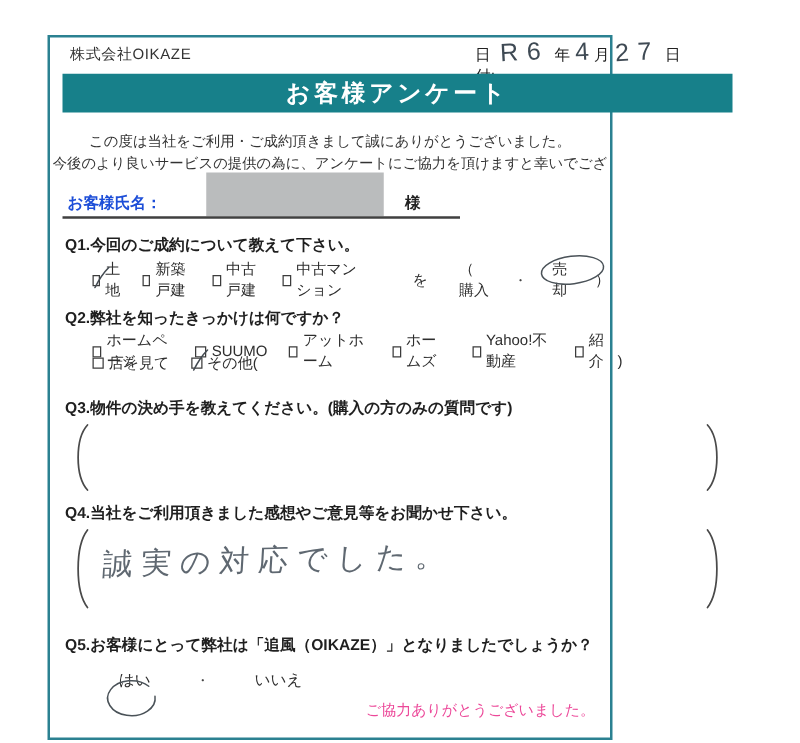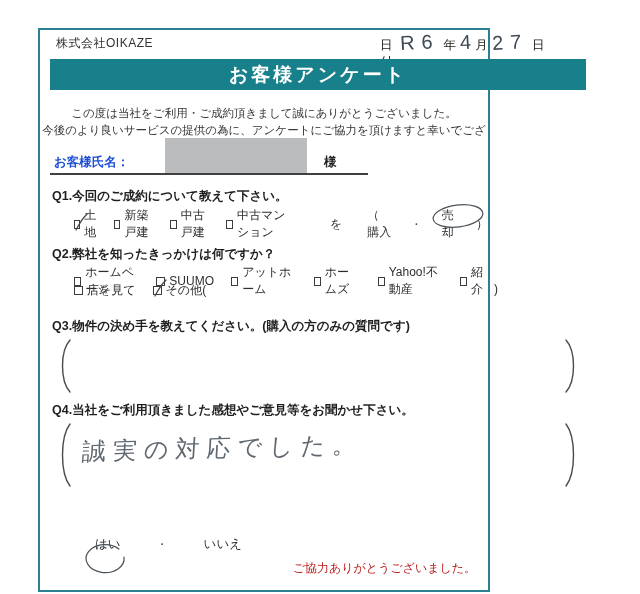--- a/index.html
+++ b/index.html
@@ -68,21 +68,21 @@
   .hand-answer { position:absolute; left:28px; top:10px; font-size:24px; color:#4a545e;
                  letter-spacing:7px; transform:rotate(-1.5deg) skewX(-5deg);
                  font-weight:400; opacity:.88; white-space:nowrap; }
 
   .q5-row { left:55px; top:506px; display:flex; align-items:center; gap:0;
             font-size:12.5px; color:#2e2e2e; }
   .q5-yes-wrap { position:relative; display:inline-block; }
   .q5-open-circle { position:absolute; left:-14px; top:8px; overflow:visible; }
   .q5-sep { margin:0 36px; font-size:11px; color:#444; }
 
-  .thanks { top:530px; right:12px; position:absolute; font-size:12px; color:#b91c1c; }
+  .thanks { top:530px; right:12px; position:absolute; font-size:12px; color:#ec4899; }
 </style>
 </head>
 <body>
 
 <div class="frame">
 
   <div class="abs company">株式会社OIKAZE</div>
 
   <div class="abs date-row">
     <span>日付:</span>
@@ -197,20 +197,21 @@
   <div class="abs bracket-area q4-area">
     <svg class="bracket-left" width="20" height="66" viewBox="0 0 20 66">
       <path d="M16 2 C6 15 6 51 16 64" fill="none" stroke="#4a4a4a" stroke-width="1.4" stroke-linecap="round"></path>
     </svg>
     <svg class="bracket-right" width="20" height="66" viewBox="0 0 20 66">
       <path d="M4 2 C14 15 14 51 4 64" fill="none" stroke="#4a4a4a" stroke-width="1.4" stroke-linecap="round"></path>
     </svg>
     <span class="hand-answer">誠実の対応でした。</span>
   </div>
 
+  <div class="abs q-title q5-title">Q5.お客様にとって弊社は「追風（OIKAZE）」となりましたでしょうか？</div>
   <div class="abs q5-row">
     <span class="q5-yes-wrap">
       <svg class="q5-open-circle" width="52" height="38" viewBox="0 0 52 38">
         <path d="M38 5 A 19 14 0 1 0 43 13" fill="none" stroke="#4a5258" stroke-width="1.2" stroke-linecap="round"></path>
       </svg>
       <span>はい</span>
     </span>
     <span class="q5-sep">・</span>
     <span>いいえ</span>
   </div>

